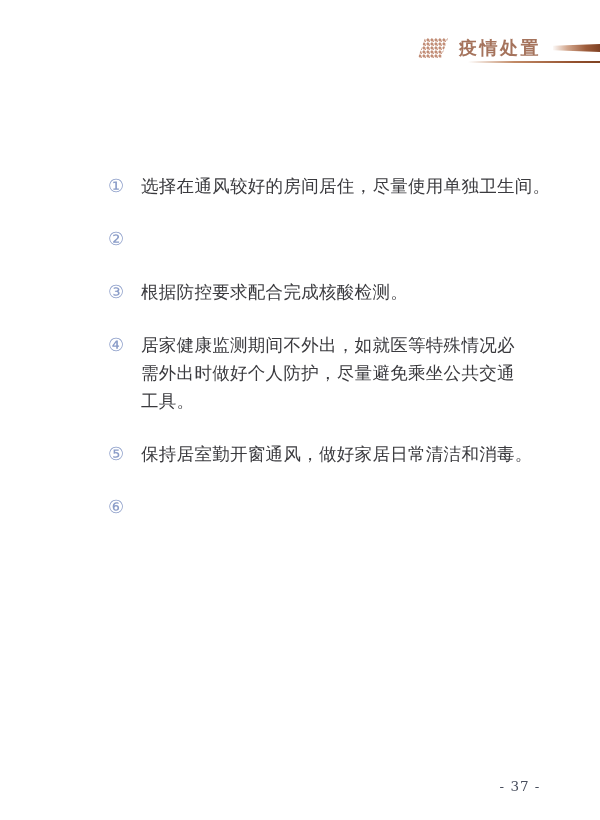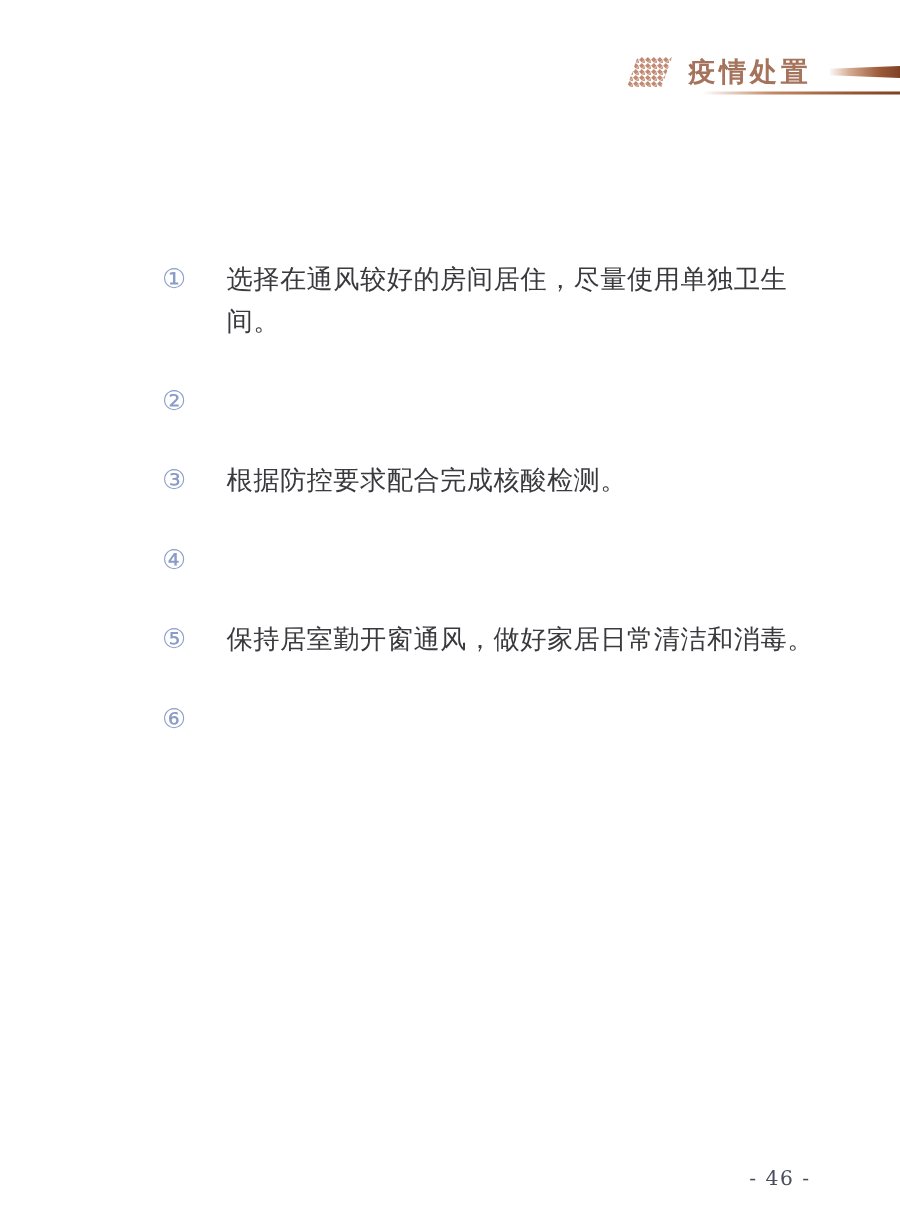--- a/index.html
+++ b/index.html
@@ -82,21 +82,21 @@
   }
   .item-num {
     flex: 0 0 auto;
     width: 21px;
     font-size: 18px;
     line-height: 28px;
     color: #8a9cc8;
     text-align: left;
   }
   .item-text {
-    margin-left: 22px;
+    margin-left: 12px;
     font-size: 17.5px;
     line-height: 28px;
     color: #3a3a3e;
     letter-spacing: 0.3px;
     white-space: pre-line;
   }
 
   
   .page-num {
     position: absolute;
@@ -142,28 +142,31 @@
       <span class="item-num">②</span>
     </div>
 
     <div class="item">
       <span class="item-num">③</span>
       <span class="item-text">根据防控要求配合完成核酸检测。</span>
     </div>
 
     <div class="item">
       <span class="item-num">④</span>
+      <span class="item-text">居家健康监测期间不外出，如就医等特殊情况必
+需外出时做好个人防护，尽量避免乘坐公共交通
+工具。</span>
     </div>
 
     <div class="item">
       <span class="item-num">⑤</span>
       <span class="item-text">保持居室勤开窗通风，做好家居日常清洁和消毒。</span>
     </div>
 
     <div class="item">
       <span class="item-num">⑥</span>
     </div>
 
   </div>
 
-  <div class="page-num">- 46 -</div>
+  <div class="page-num">- 37 -</div>
 
 </div>
 
 </body></html>

